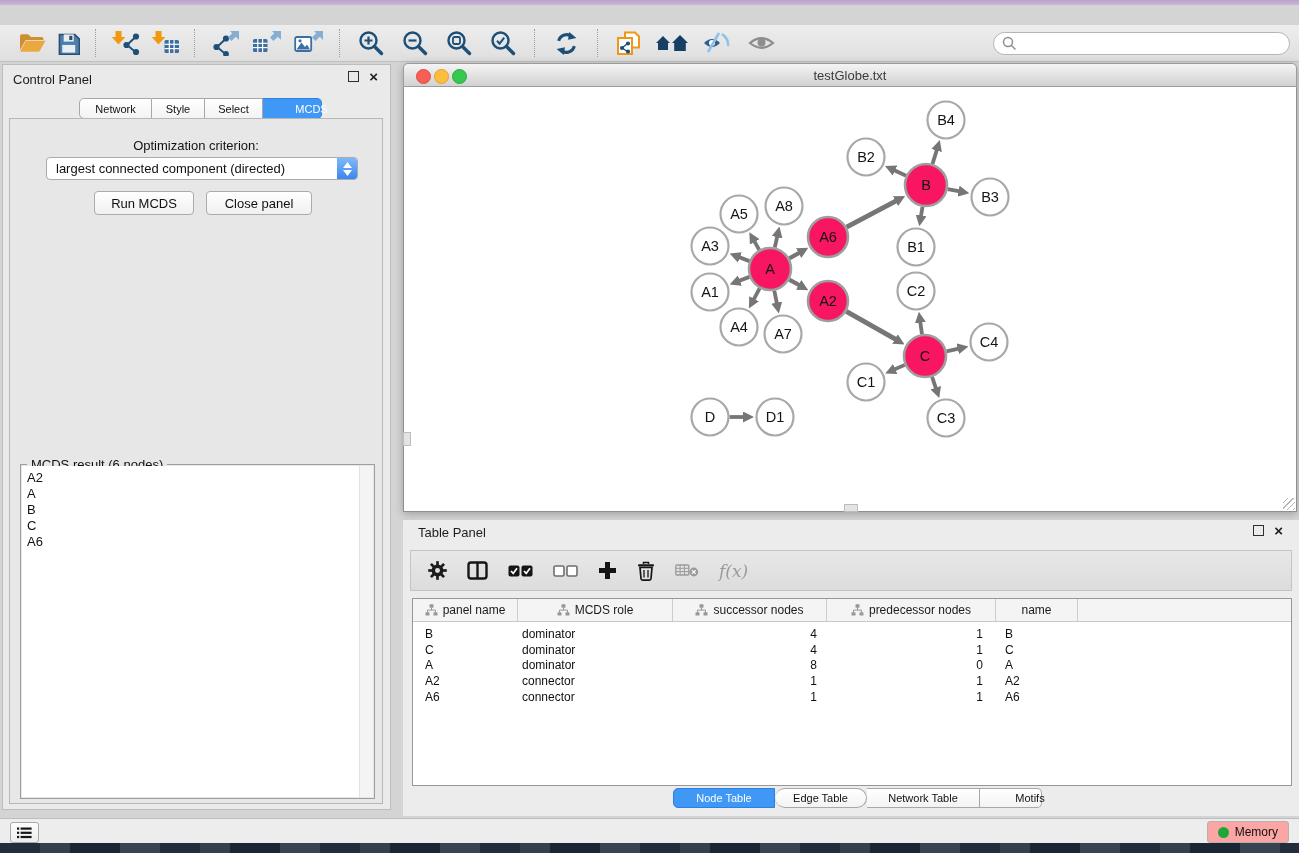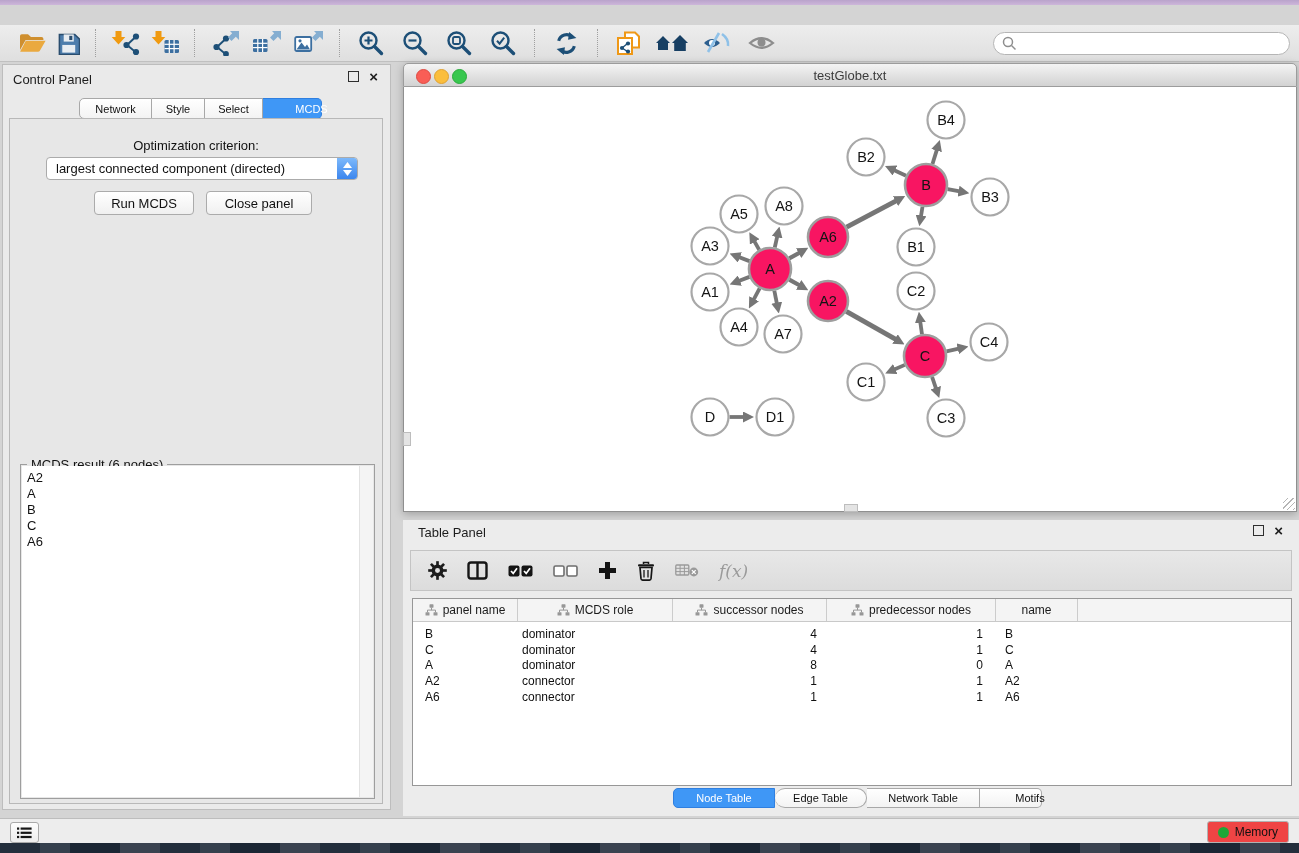--- a/index.html
+++ b/index.html
@@ -93,21 +93,21 @@
   #tbl-body{padding-top:4px;}
   
   #tp-tabs{position:absolute;left:270px;top:268px;display:flex;}
   
   #statusbar{position:absolute;left:0;top:818px;width:1299px;height:25px;background:#ededed;
              border-top:1px solid #bdbdbd;box-sizing:border-box;}
   #list-btn{position:absolute;left:10px;top:3px;width:27px;height:19px;border:1px solid #a9a9a9;
             border-radius:3px;background:linear-gradient(#fdfdfd,#ededed);
             display:flex;align-items:center;justify-content:center;}
   #memory-btn{position:absolute;right:10px;top:2px;height:20px;border:1px solid #b2b2b2;
-            border-radius:3px;background:#ef4444;display:flex;align-items:center;gap:6px;
+            border-radius:3px;background:#fca5a5;display:flex;align-items:center;gap:6px;
             padding:0 10px;font-size:12px;color:#111;}
   #memory-dot{width:11px;height:11px;border-radius:50%;background:#1ea737;}
   #wallpaper{position:absolute;left:0;top:843px;width:1299px;height:10px;
      background:repeating-linear-gradient(90deg,#232e3c 0 40px,#35404d 40px 70px,#1b2634 70px 120px,#3a4350 120px 160px);}
 </style>
 </head>
 <body>
 
 <div id="screen">
   <div id="top-strip"></div>

